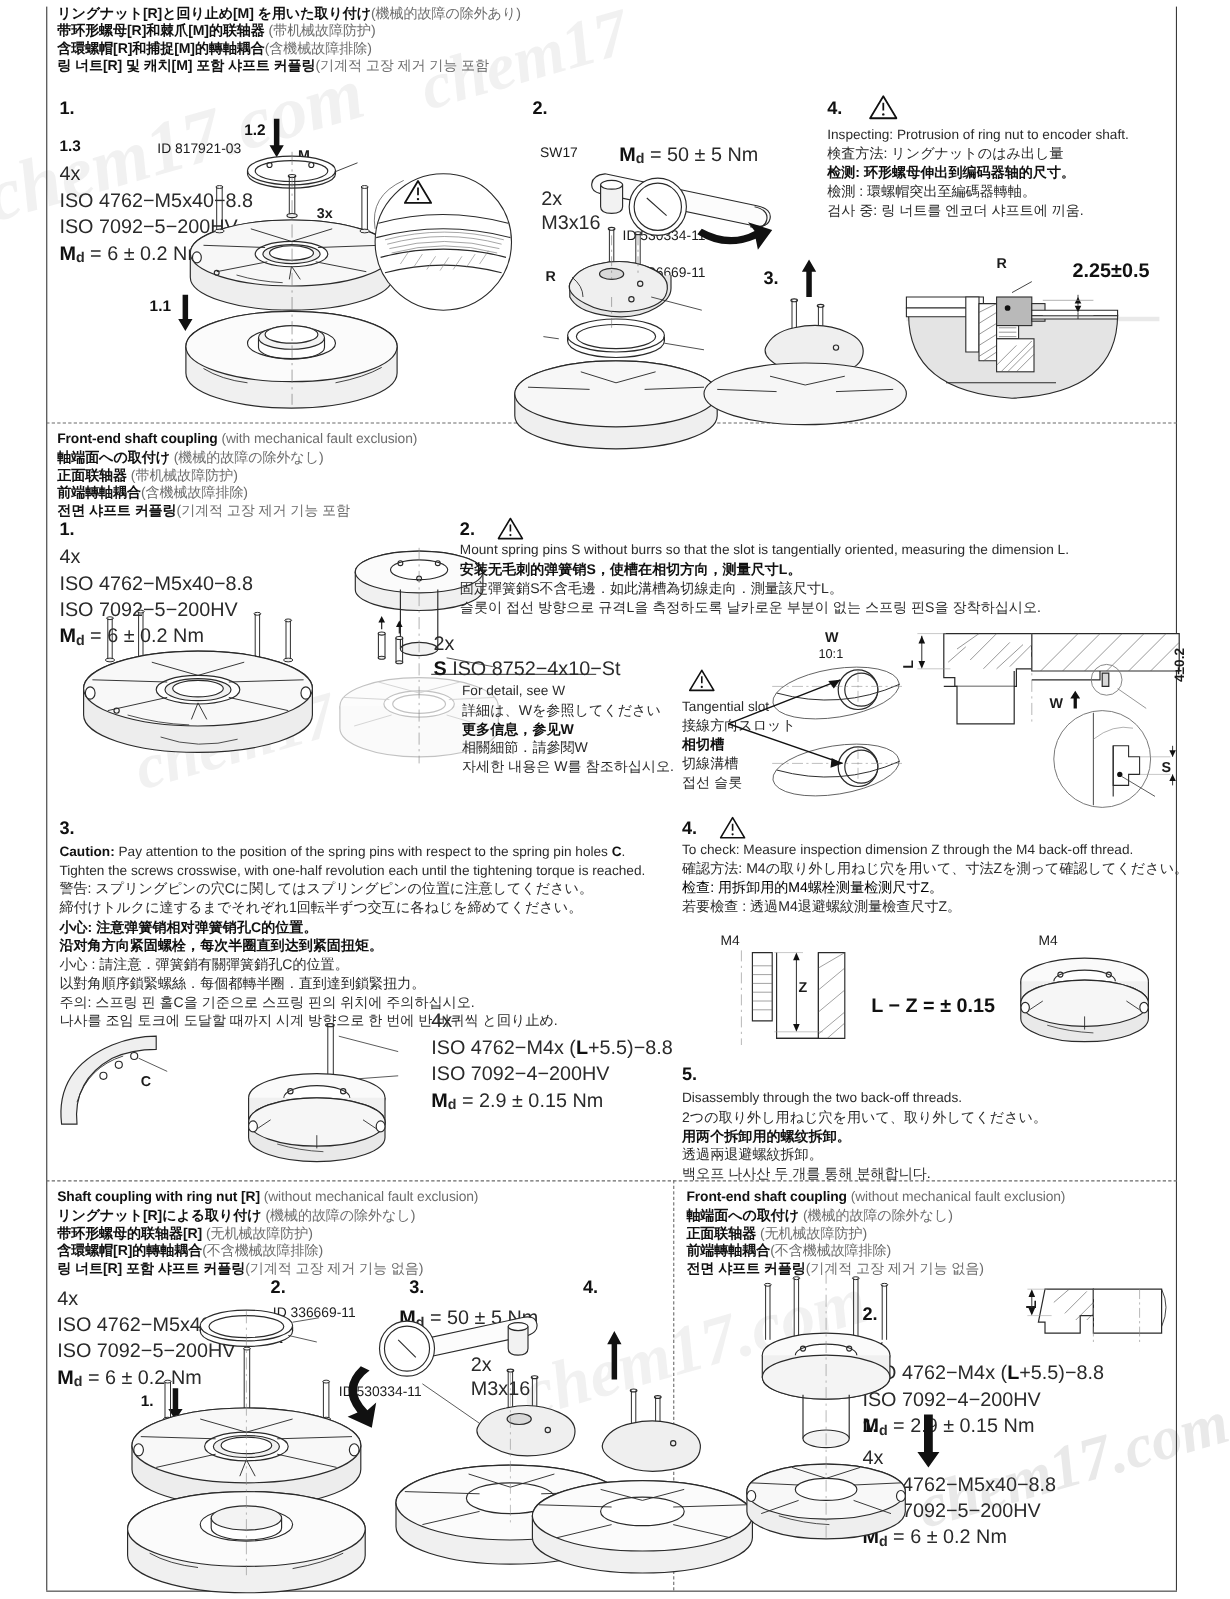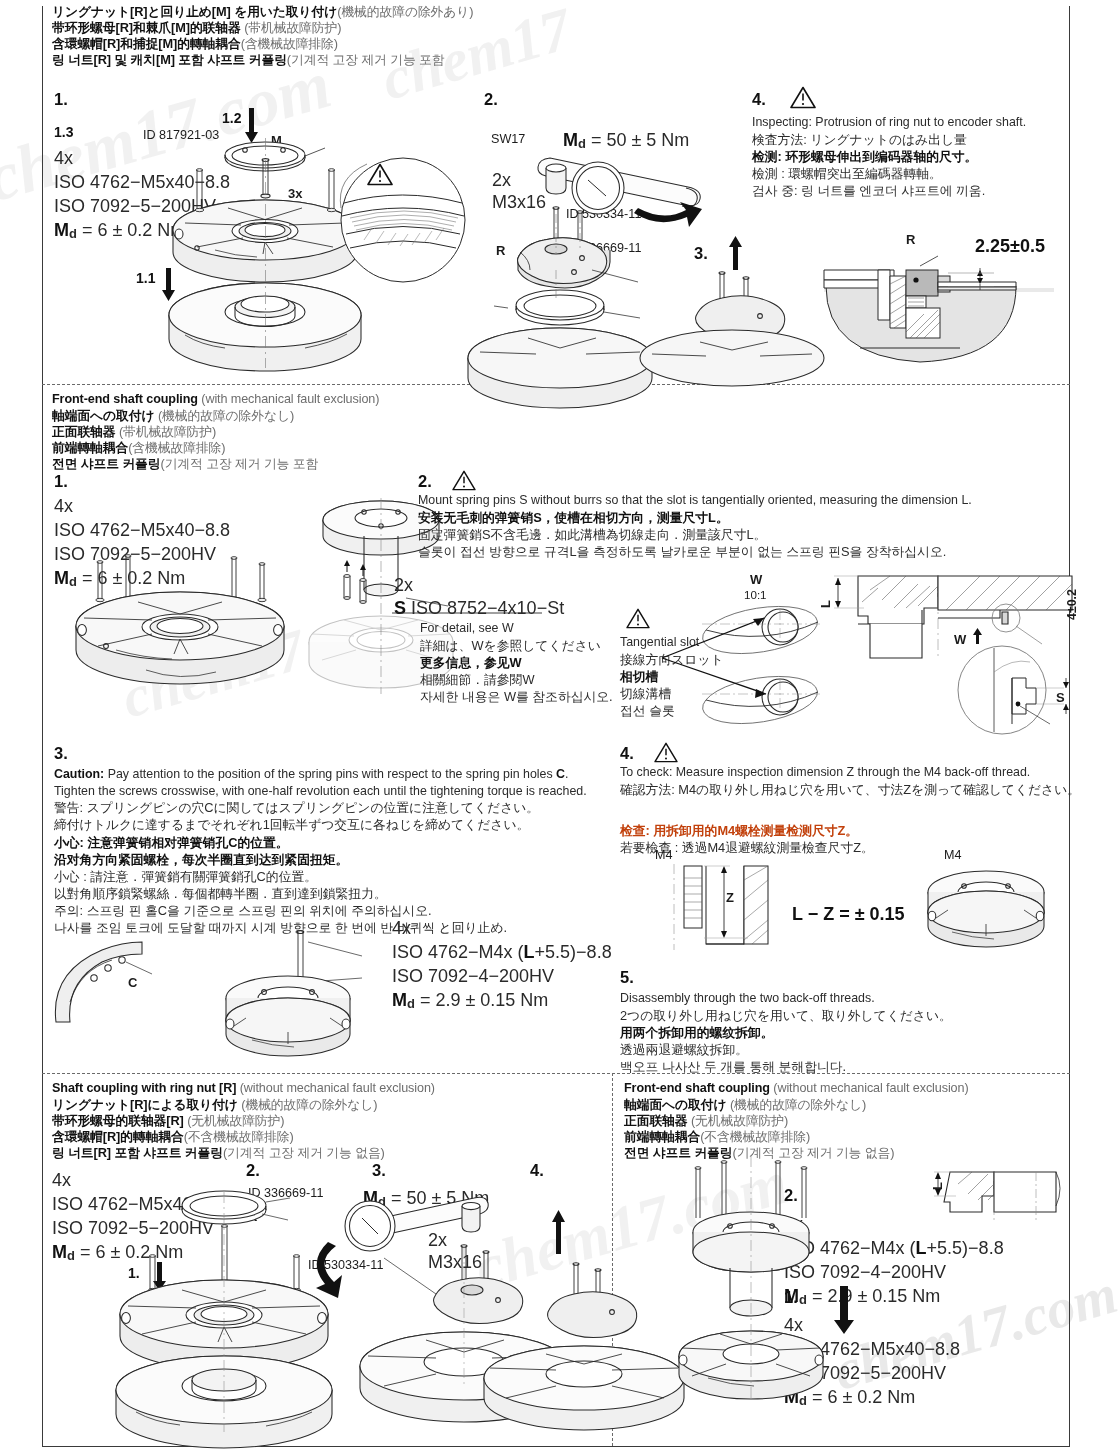--- a/index.html
+++ b/index.html
@@ -682,21 +682,21 @@
   <div class="warn" style="left:654px; top:742px;">
     <svg width="24" height="21" viewBox="0 0 26 23">
         <path d="M13 1.5 L25 21.5 L1 21.5 Z" fill="none" stroke="#111" stroke-width="1.6" stroke-linejoin="round"></path>
         <path d="M13 7.5 v7" stroke="#111" stroke-width="1.6"></path>
         <circle cx="13" cy="18" r="1.1" fill="#111"></circle>
       </svg>
   </div>
   <div class="para" style="left:620px; top:764px;">
     <div class="ln">To check: Measure inspection dimension Z through the M4 back-off thread.</div>
     <div class="ln cjk">確認方法: M4の取り外し用ねじ穴を用いて、寸法Zを測って確認してください。</div>
-    <div class="ln cjk" style="font-weight:bold;color:#c2410c;margin-top:24px;">检查:  用拆卸用的M4螺栓测量检测尺寸Z。</div>
+    <div class="ln cjk" style="font-weight:normal;color:#000000;">检查:  用拆卸用的M4螺栓测量检测尺寸Z。</div>
     <div class="ln cjk">若要檢查 :  透過M4退避螺紋測量檢查尺寸Z。</div>
   </div>
 
   <div class="lbl" style="left:655px; top:848px;">M4</div>
   <div class="lbl" style="left:944px; top:848px;">M4</div>
   <div class="lbl b" style="left:726px; top:890px;">Z</div>
   <div class="spec" style="left:792px; top:902px; font-weight:bold; color:#111;">L − Z = ± 0.15</div>
 
   <div class="draw" style="left:648px; top:860px;">
     <svg width="160" height="100" viewBox="0 0 160 100">

